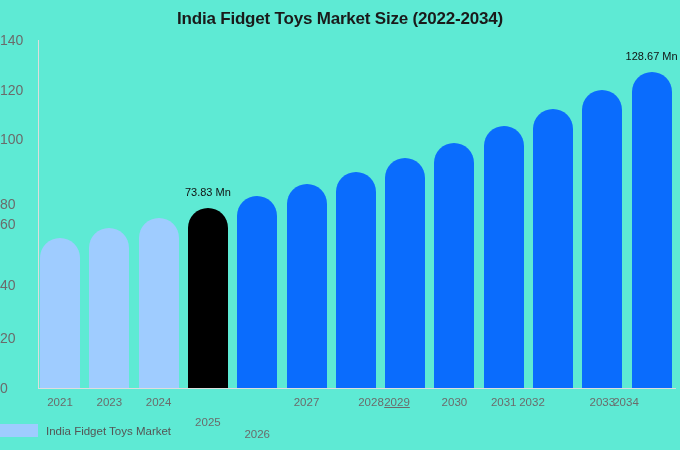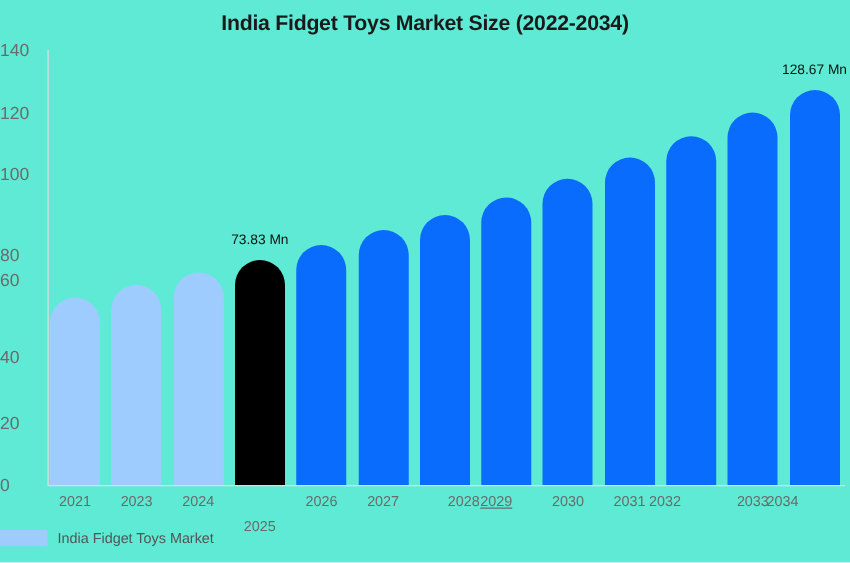--- a/index.html
+++ b/index.html
@@ -187,21 +187,21 @@
 
   <div id="legend">
     <span id="legend-swatch" style="background: rgb(159, 204, 255);"></span>
     <span id="legend-text">India Fidget Toys Market</span>
   </div>
 
 <div class="x-tick-label" style="left: 40px;">2021</div>
     <div class="x-tick-label" style="left: 89.3px;">2023</div>
     <div class="x-tick-label" style="left: 138.6px;">2024</div>
     <div class="x-tick-label" style="left: 187.9px; margin-top: 20px;">2025</div>
-    <div class="x-tick-label" style="left: 237.2px;">2026</div>
+    <div class="x-tick-label" style="left: 237.2px; margin-top: 32px;">2026</div>
     <div class="x-tick-label" style="left: 286.5px; text-align: center;">2027</div>
     <div class="x-tick-label" style="left: 351px;">2028</div>
     <div class="x-tick-label" style="left: 377px; text-decoration: underline;">2029</div>
     <div class="x-tick-label" style="left: 434.4px;">2030</div>
     <div class="x-tick-label" style="left: 483.7px;">2031</div>
     <div class="x-tick-label" style="left: 512px;">2032</div>
     <div class="x-tick-label" style="left: 582.3px;">2033</div>
     <div class="x-tick-label" style="left: 606px;">2034</div>
     <div class="bar-label" style="top: 185.537px; left: 207.9px; transform: translateX(-50%);">73.83 Mn</div>
     <div class="bar-label" style="top: 49.8171px; left: 651.6px; transform: translateX(-50%);">128.67 Mn</div>

